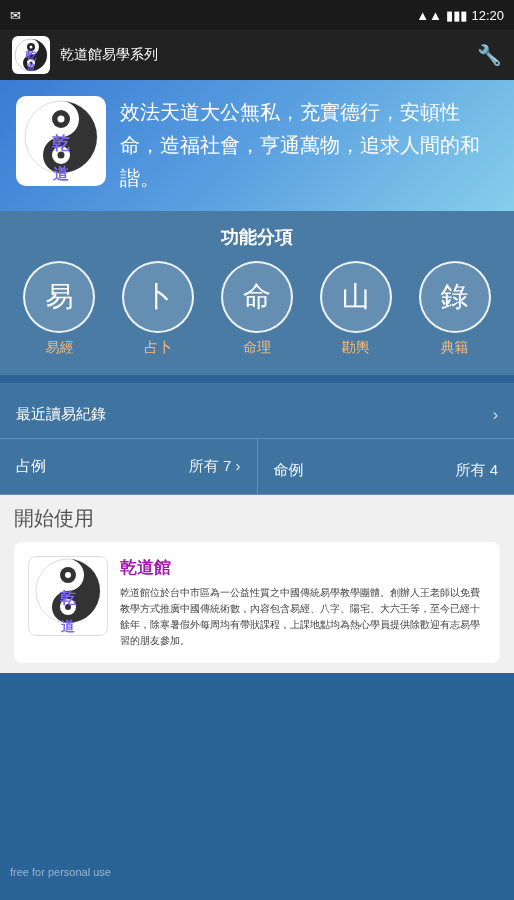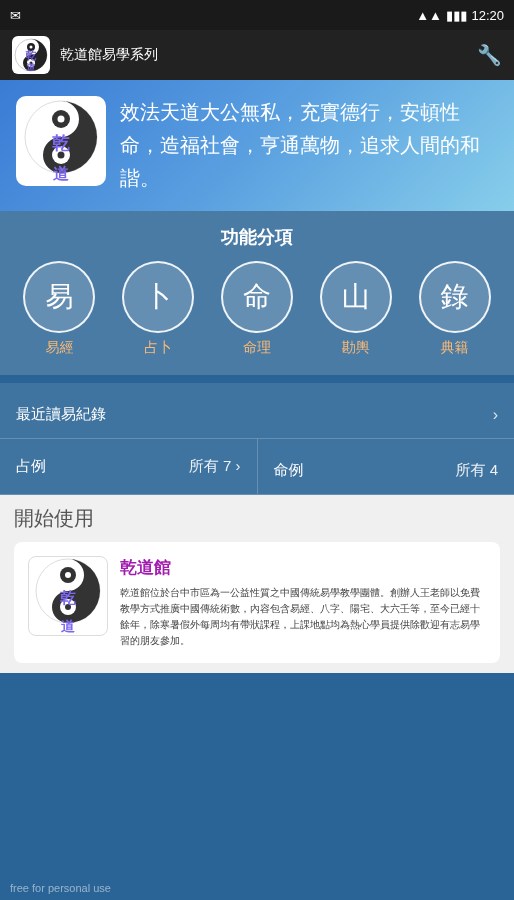--- a/index.html
+++ b/index.html
@@ -177,21 +177,21 @@
     }
     #card-body {
       font-size: 10px;
       color: #444;
       line-height: 1.6;
     }
 
     
     #watermark {
       position: absolute;
-      bottom: 6px;
+      bottom: 22px;
       left: 10px;
       color: rgba(255,255,255,0.5);
       font-size: 11px;
     }
   </style>
 </head>
 <body>
 
 <div id="status-bar">
   <div class="status-left">

